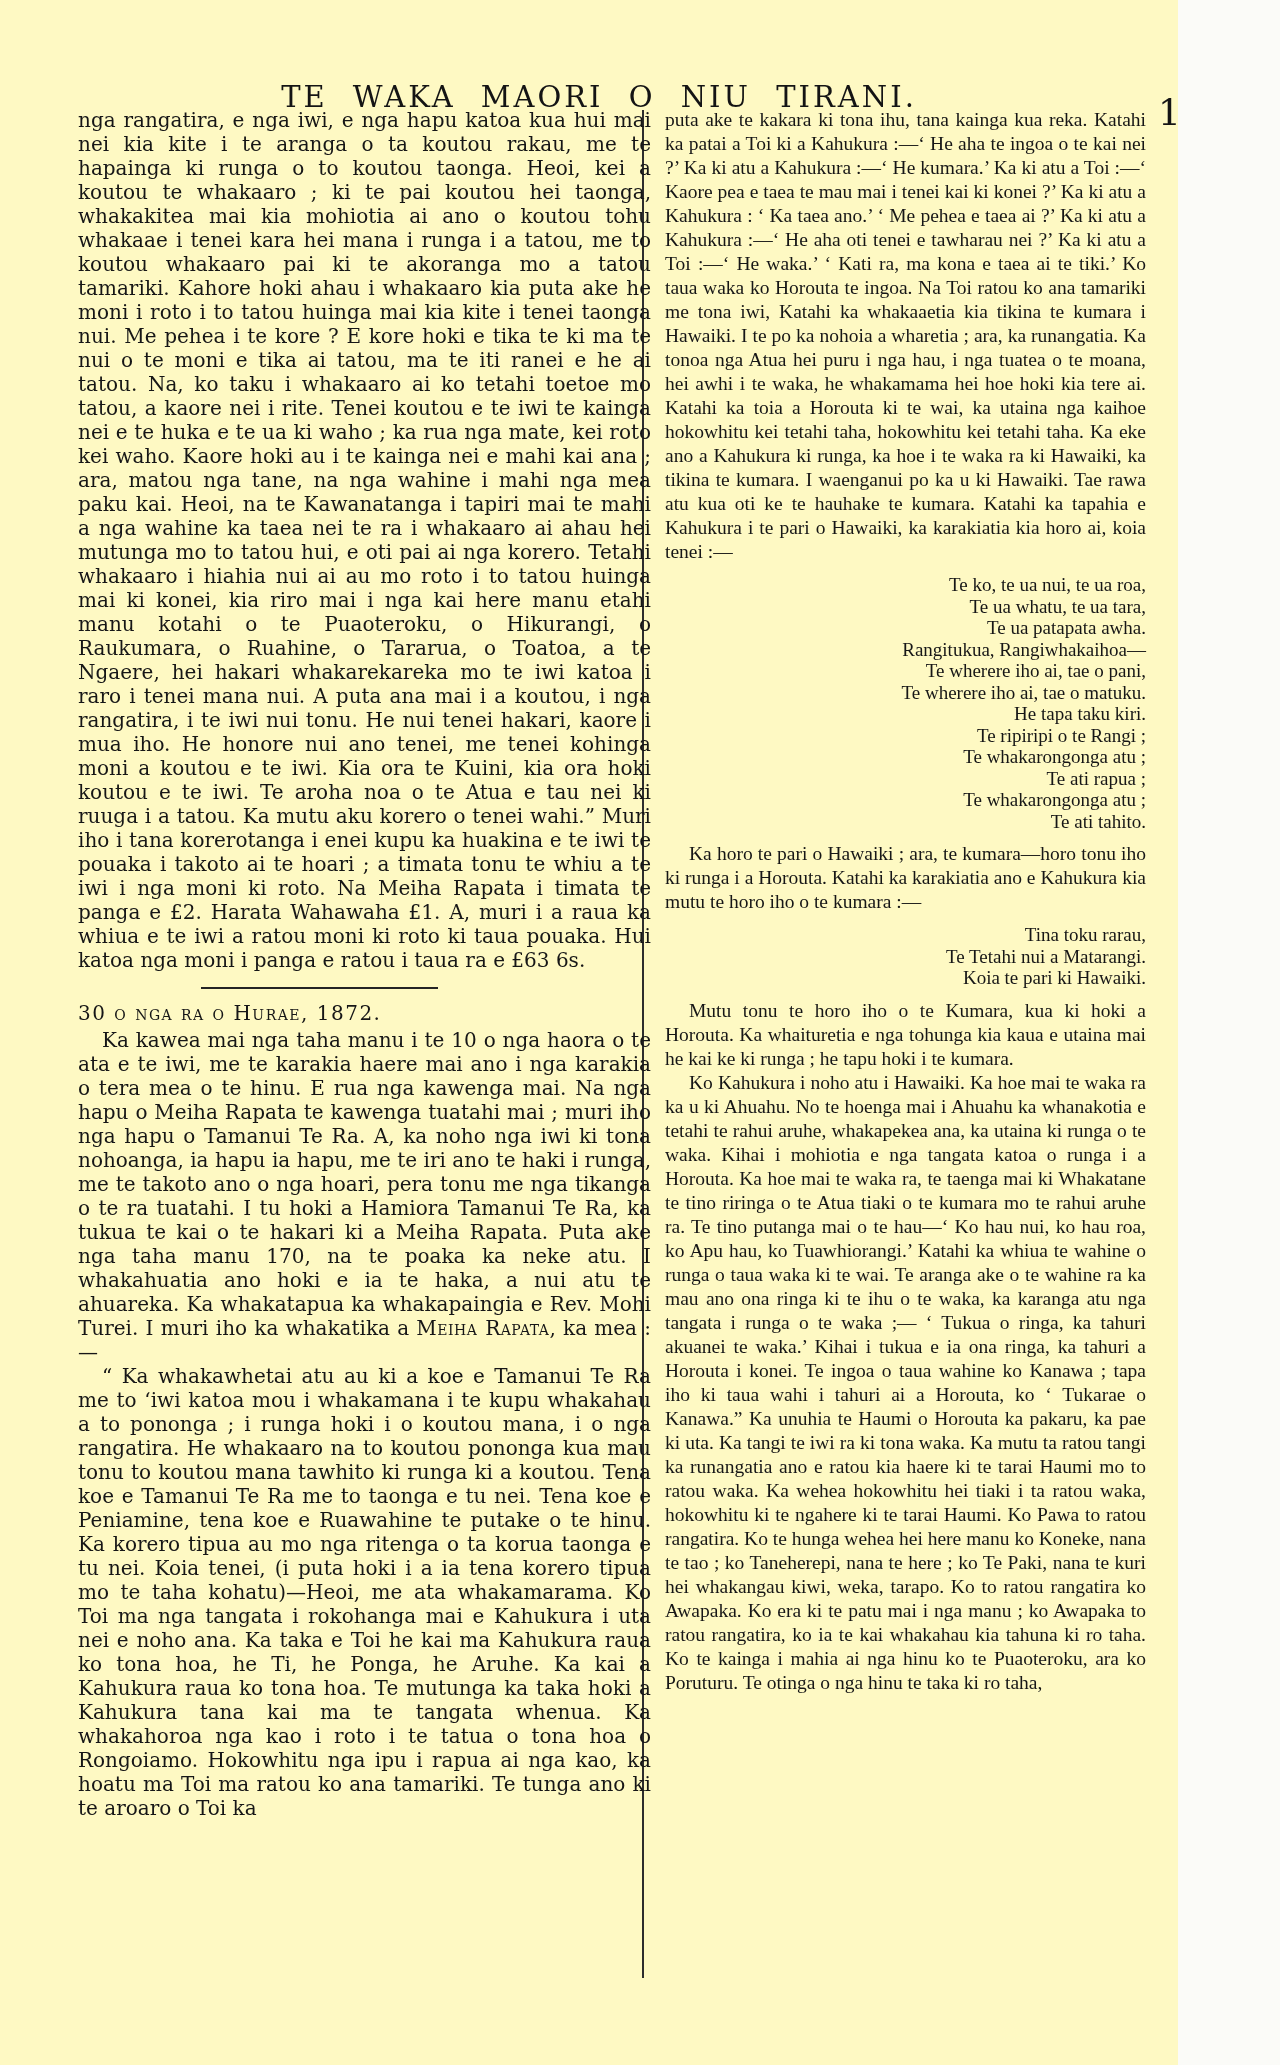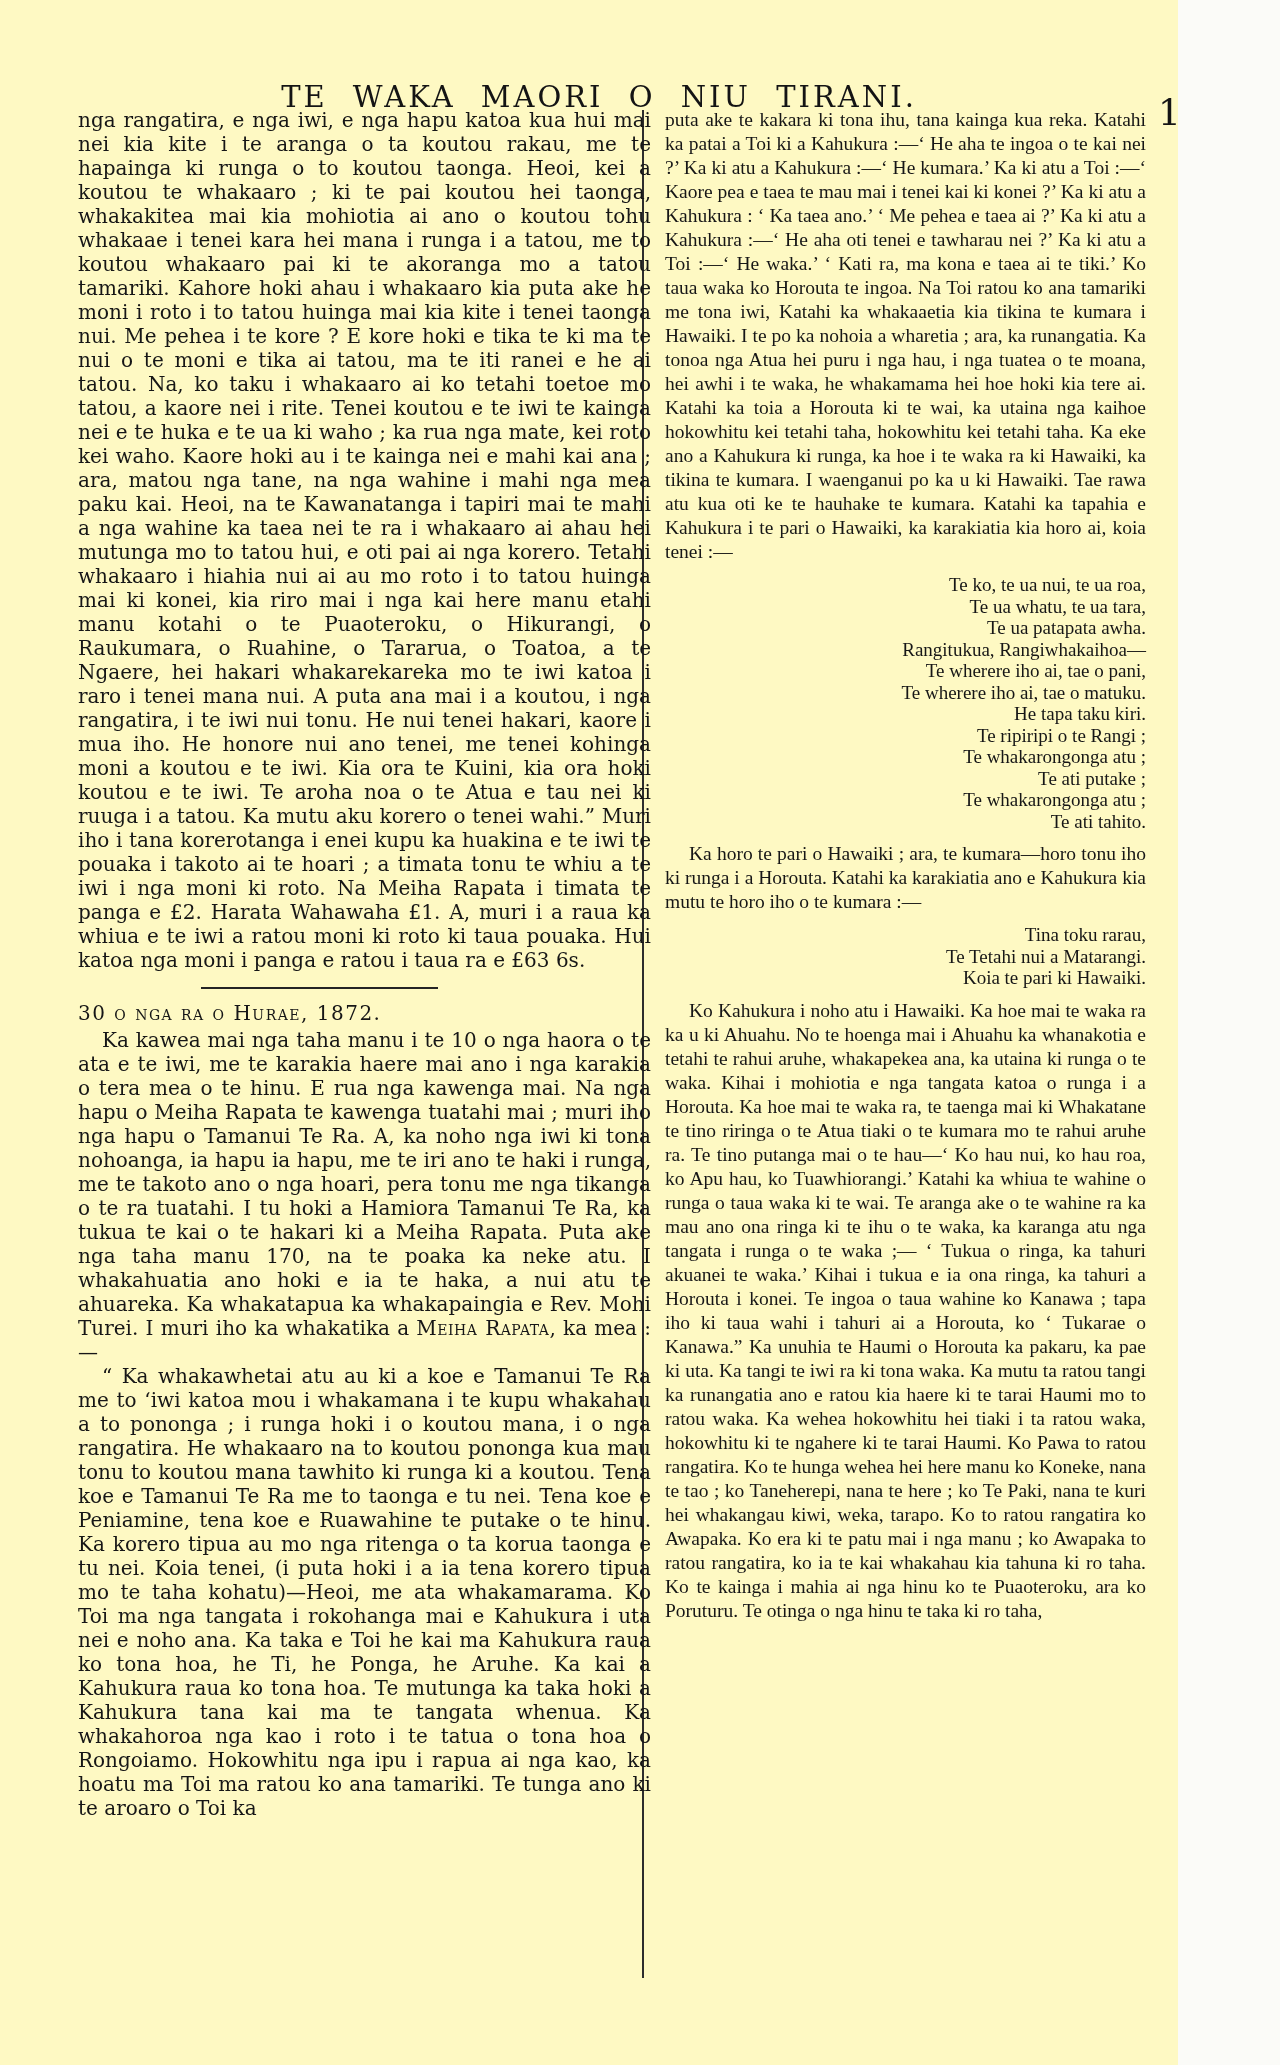--- a/index.html
+++ b/index.html
@@ -132,31 +132,32 @@
       <div class="chant">
         <div class="chant-line">Te ko, te ua nui, te ua roa,</div>
         <div class="chant-line">Te ua whatu, te ua tara,</div>
         <div class="chant-line">Te ua patapata awha.</div>
         <div class="chant-line">Rangitukua, Rangiwhakaihoa—</div>
         <div class="chant-line">Te wherere iho ai, tae o pani,</div>
         <div class="chant-line">Te wherere iho ai, tae o matuku.</div>
         <div class="chant-line">He tapa taku kiri.</div>
         <div class="chant-line">Te ripiripi o te Rangi ;</div>
         <div class="chant-line">Te whakarongonga atu ;</div>
-        <div class="chant-line">Te ati putake ;</div>
+        <div class="chant-line">Te ati rapua ;</div>
         <div class="chant-line">Te whakarongonga atu ;</div>
         <div class="chant-line">Te ati tahito.</div>
       </div>
 
       <p class="para ind">Ka horo te pari o Hawaiki ; ara, te kumara—horo tonu iho ki runga i a Horouta. Katahi ka karakiatia ano e Kahukura kia mutu te horo iho o te kumara :—</p>
 
       <div class="chant">
         <div class="chant-line">Tina toku rarau,</div>
         <div class="chant-line">Te Tetahi nui a Matarangi.</div>
         <div class="chant-line">Koia te pari ki Hawaiki.</div>
       </div>
 
+      <p class="para ind">Mutu tonu te horo iho o te Kumara, kua ki hoki a Horouta. Ka whaituretia e nga tohunga kia kaua e utaina mai he kai ke ki runga ; he tapu hoki i te kumara.</p>
 
       <p class="para ind">Ko Kahukura i noho atu i Hawaiki. Ka hoe mai te waka ra ka u ki Ahuahu. No te hoenga mai i Ahuahu ka whanakotia e tetahi te rahui aruhe, whakapekea ana, ka utaina ki runga o te waka. Kihai i mohiotia e nga tangata katoa o runga i a Horouta. Ka hoe mai te waka ra, te taenga mai ki Whakatane te tino riringa o te Atua tiaki o te kumara mo te rahui aruhe ra. Te tino putanga mai o te hau—‘ Ko hau nui, ko hau roa, ko Apu hau, ko Tuawhiorangi.’ Katahi ka whiua te wahine o runga o taua waka ki te wai. Te aranga ake o te wahine ra ka mau ano ona ringa ki te ihu o te waka, ka karanga atu nga tangata i runga o te waka ;— ‘ Tukua o ringa, ka tahuri akuanei te waka.’ Kihai i tukua e ia ona ringa, ka tahuri a Horouta i konei. Te ingoa o taua wahine ko Kanawa ; tapa iho ki taua wahi i tahuri ai a Horouta, ko ‘ Tukarae o Kanawa.” Ka unuhia te Haumi o Horouta ka pakaru, ka pae ki uta. Ka tangi te iwi ra ki tona waka. Ka mutu ta ratou tangi ka runangatia ano e ratou kia haere ki te tarai Haumi mo to ratou waka. Ka wehea hokowhitu hei tiaki i ta ratou waka, hokowhitu ki te ngahere ki te tarai Haumi. Ko Pawa to ratou rangatira. Ko te hunga wehea hei here manu ko Koneke, nana te tao ; ko Taneherepi, nana te here ; ko Te Paki, nana te kuri hei whakangau kiwi, weka, tarapo. Ko to ratou rangatira ko Awapaka. Ko era ki te patu mai i nga manu ; ko Awapaka to ratou rangatira, ko ia te kai whakahau kia tahuna ki ro taha. Ko te kainga i mahia ai nga hinu ko te Puaoteroku, ara ko Poruturu. Te otinga o nga hinu te taka ki ro taha,</p>
     </div>
 
   </div>
 </div>
 
 </body></html>

